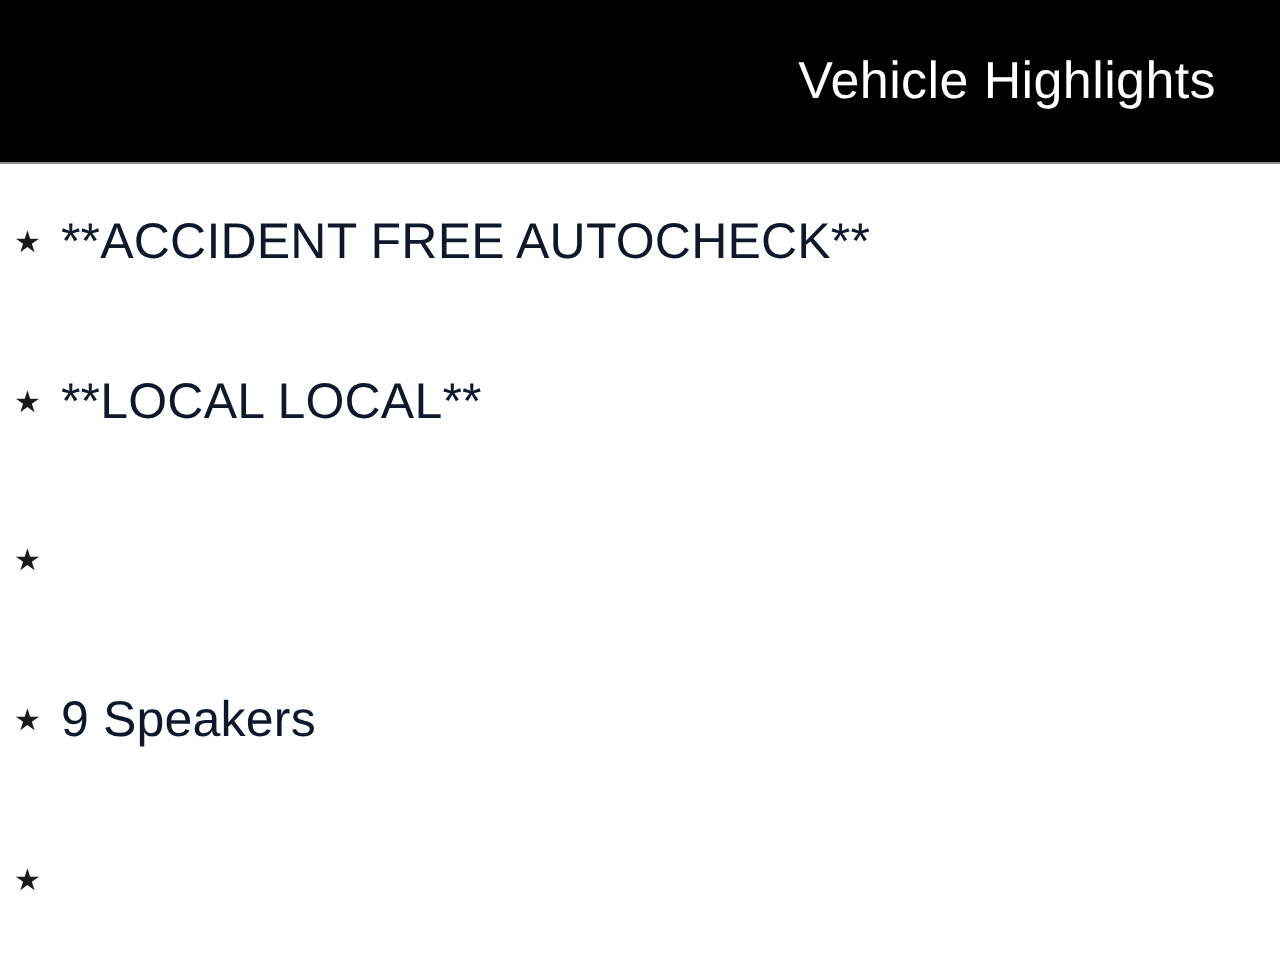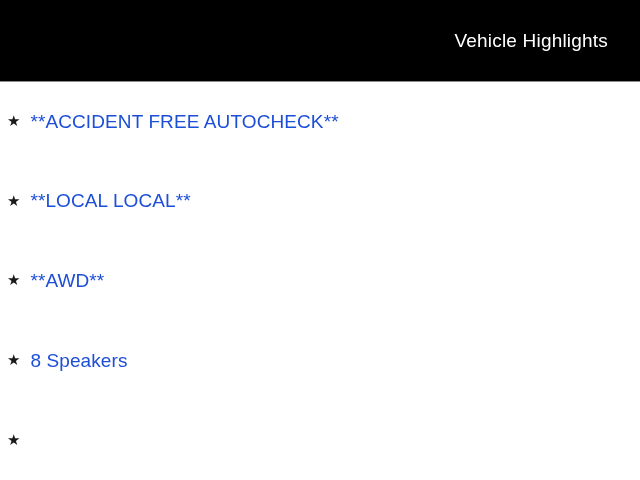--- a/index.html
+++ b/index.html
@@ -26,21 +26,21 @@
     background: #000000;
     border-bottom: 1px solid #8c8c8c;
     box-sizing: border-box;
     display: flex;
     align-items: center;
     justify-content: flex-end;
     padding-right: 32px;
   }
   .header-title {
     color: #ffffff;
-    font-size: 19px;
+    font-size: 26px;
     font-weight: 400;
     letter-spacing: 0.2px;
   }
   .highlight-list {
     position: absolute;
     top: 82px;
     left: 0;
     right: 0;
     bottom: 0;
     display: flex;
@@ -54,22 +54,22 @@
   }
   .star {
     font-family: "DejaVu Sans", sans-serif;
     font-size: 15px;
     color: #1a1a1a;
     line-height: 1;
     margin-right: 10px;
     flex: 0 0 auto;
   }
   .item-label {
-    font-size: 19px;
-    color: #1d4ed8;
+    font-size: 25px;
+    color: #0f172a;
     letter-spacing: 0.1px;
     white-space: nowrap;
   }
 </style>
 </head>
 <body>
 
 <div class="page">
 
   <div class="header-bar">
@@ -83,26 +83,25 @@
       <span class="item-label">**ACCIDENT FREE AUTOCHECK**</span>
     </div>
 
     <div class="highlight-row">
       <span class="star">★</span>
       <span class="item-label">**LOCAL LOCAL**</span>
     </div>
 
     <div class="highlight-row">
       <span class="star">★</span>
-      <span class="item-label">**AWD**</span>
     </div>
 
     <div class="highlight-row">
       <span class="star">★</span>
-      <span class="item-label">8 Speakers</span>
+      <span class="item-label">9 Speakers</span>
     </div>
 
     <div class="highlight-row">
       <span class="star">★</span>
     </div>
 
   </div>
 </div>
 
 </body></html>

